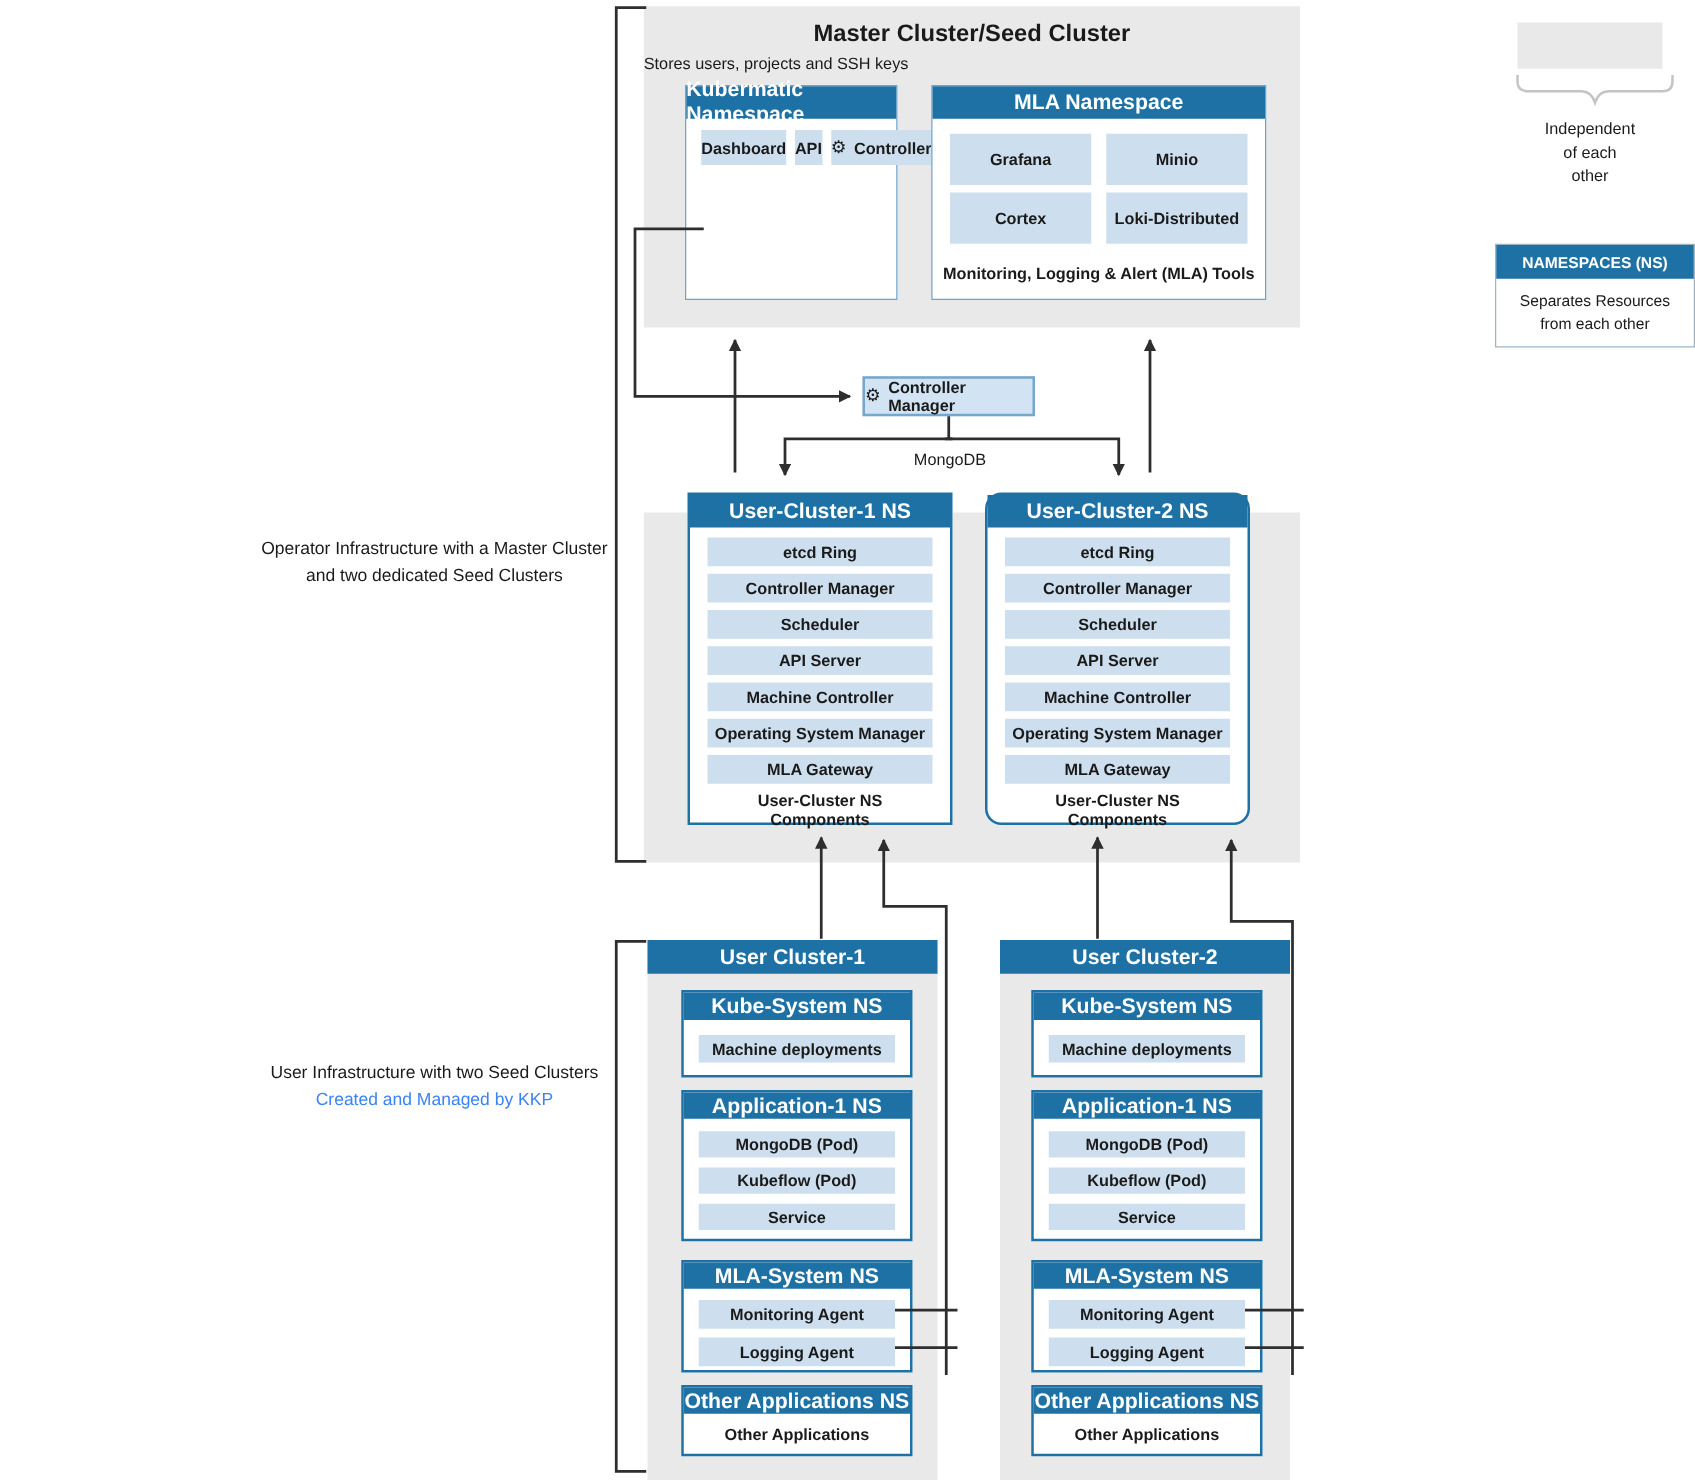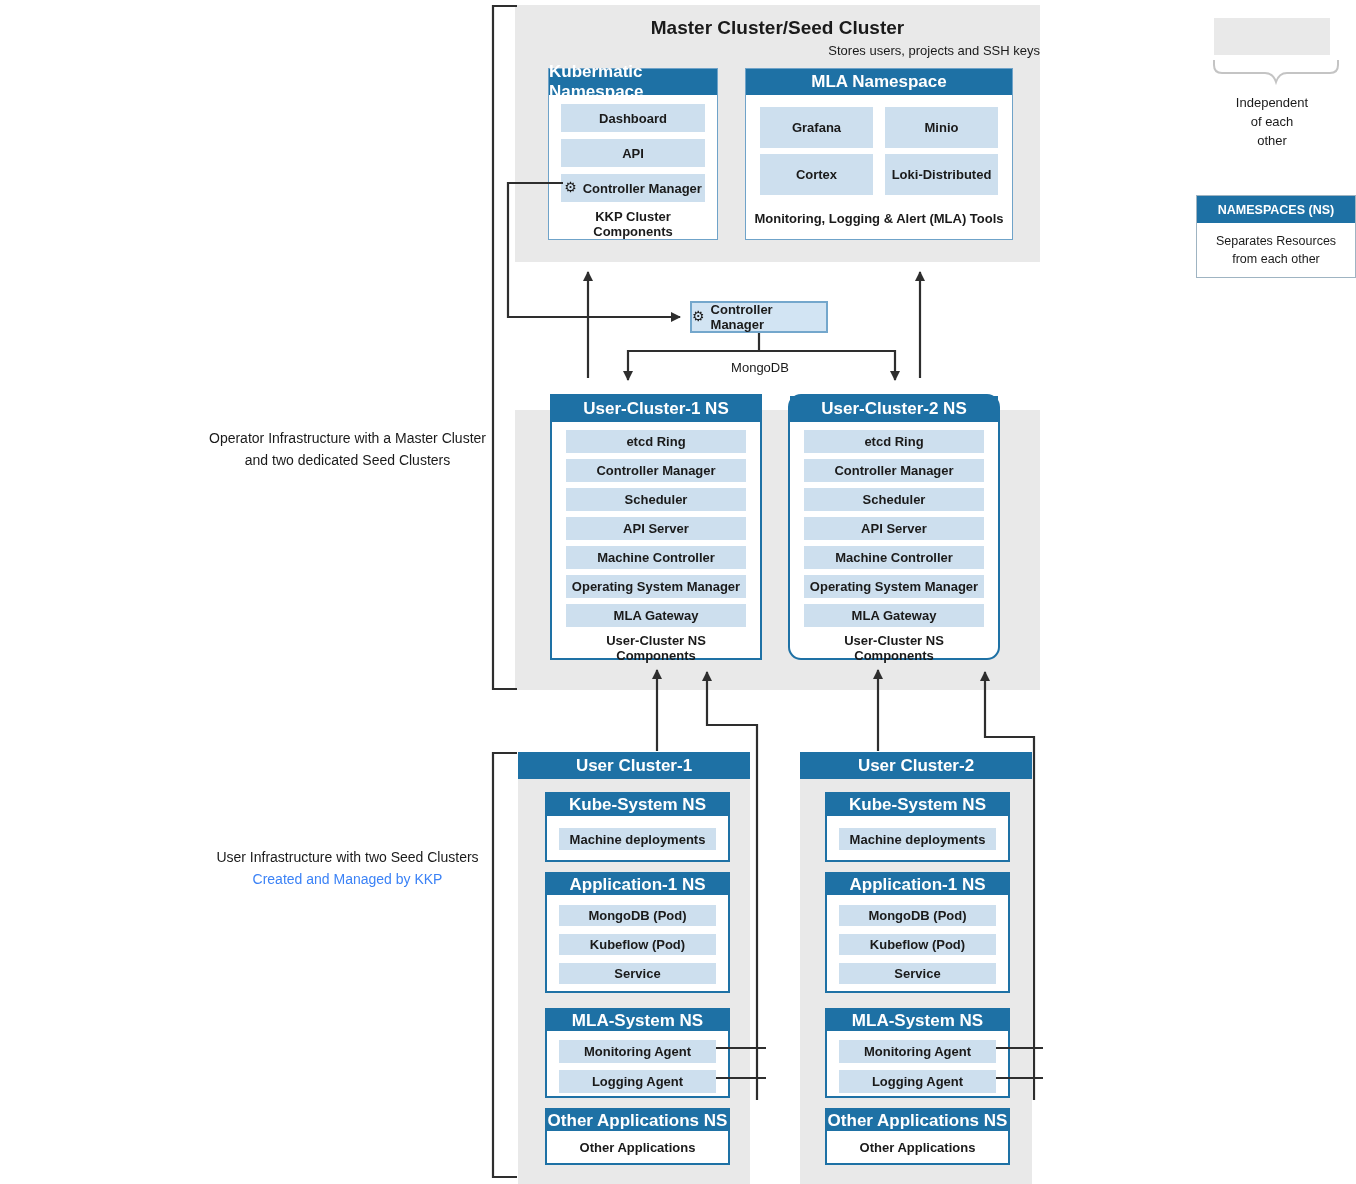--- a/index.html
+++ b/index.html
@@ -9,42 +9,42 @@
   }
   .abs{position:absolute;box-sizing:border-box;}
   .gbox{background:#e9e9e9;}
   .hdr{background:#1e71a5;color:#ffffff;font-weight:bold;font-size:17px;
        display:flex;align-items:center;justify-content:center;}
   .wbox{background:#ffffff;border:2px solid #1e71a5;display:flex;flex-direction:column;}
   .wbox-lite{background:#ffffff;border:1.5px solid #6fa3c9;display:flex;flex-direction:column;}
   .it{background:#cddfee;font-weight:bold;font-size:13px;display:flex;align-items:center;justify-content:center;flex:none;}
   .ftr{font-weight:bold;font-size:13px;text-align:center;}
   .title{font-weight:bold;font-size:19px;text-align:center;}
-  .subtitle{font-size:13px;font-weight:500;text-align:right;}
+  .subtitle{font-size:13px;font-weight:500;text-align:left;}
   .sidelabel{font-size:14px;font-weight:500;text-align:center;line-height:1.55;}
   .kkp-blue{color:#3b82f6;font-weight:500;}
   .gear{font-size:14px;line-height:1;margin-right:6px;display:inline-block;transform:translateY(-1px);}
   .cmbox{background:#d2e4f3;border:2px solid #74a7cc;display:flex;align-items:center;justify-content:center;
          font-weight:bold;font-size:13px;}
   svg.overlay{position:absolute;left:0;top:0;z-index:6;pointer-events:none;}
   .legend-txt{font-size:13px;font-weight:500;text-align:center;line-height:1.45;} .z3{z-index:3;}
 </style>
 </head>
 <body>
 
 <div id="canvas">
 
   <div class="abs gbox" style="left:515px;top:5px;width:525px;height:257px;">
     <div class="abs title" style="left:0;top:12px;width:525px;">Master Cluster/Seed Cluster</div>
     <div class="abs subtitle" style="left:0;top:38px;width:525px;">Stores users, projects and SSH keys</div>
   </div>
 
   <div class="abs wbox-lite z3" style="left:548px;top:68px;width:170px;height:172px;">
     <div class="hdr" style="height:26px;flex:none;">Kubermatic Namespace</div>
-    <div style="padding:9px 12px 0;display:flex;flex-direction:column;gap:7px;flex:1;">
+    <div style="padding:9px 12px 0;display:flex;gap:7px;flex:1;">
       <div class="it" style="height:28px;">Dashboard</div>
       <div class="it" style="height:28px;">API</div>
       <div class="it" style="height:28px;">
         <span class="gear">⚙</span>
         <span>Controller Manager</span>
       </div>
       <div class="ftr" style="margin:auto 0 13px;">KKP Cluster Components</div>
     </div>
   </div>
 

